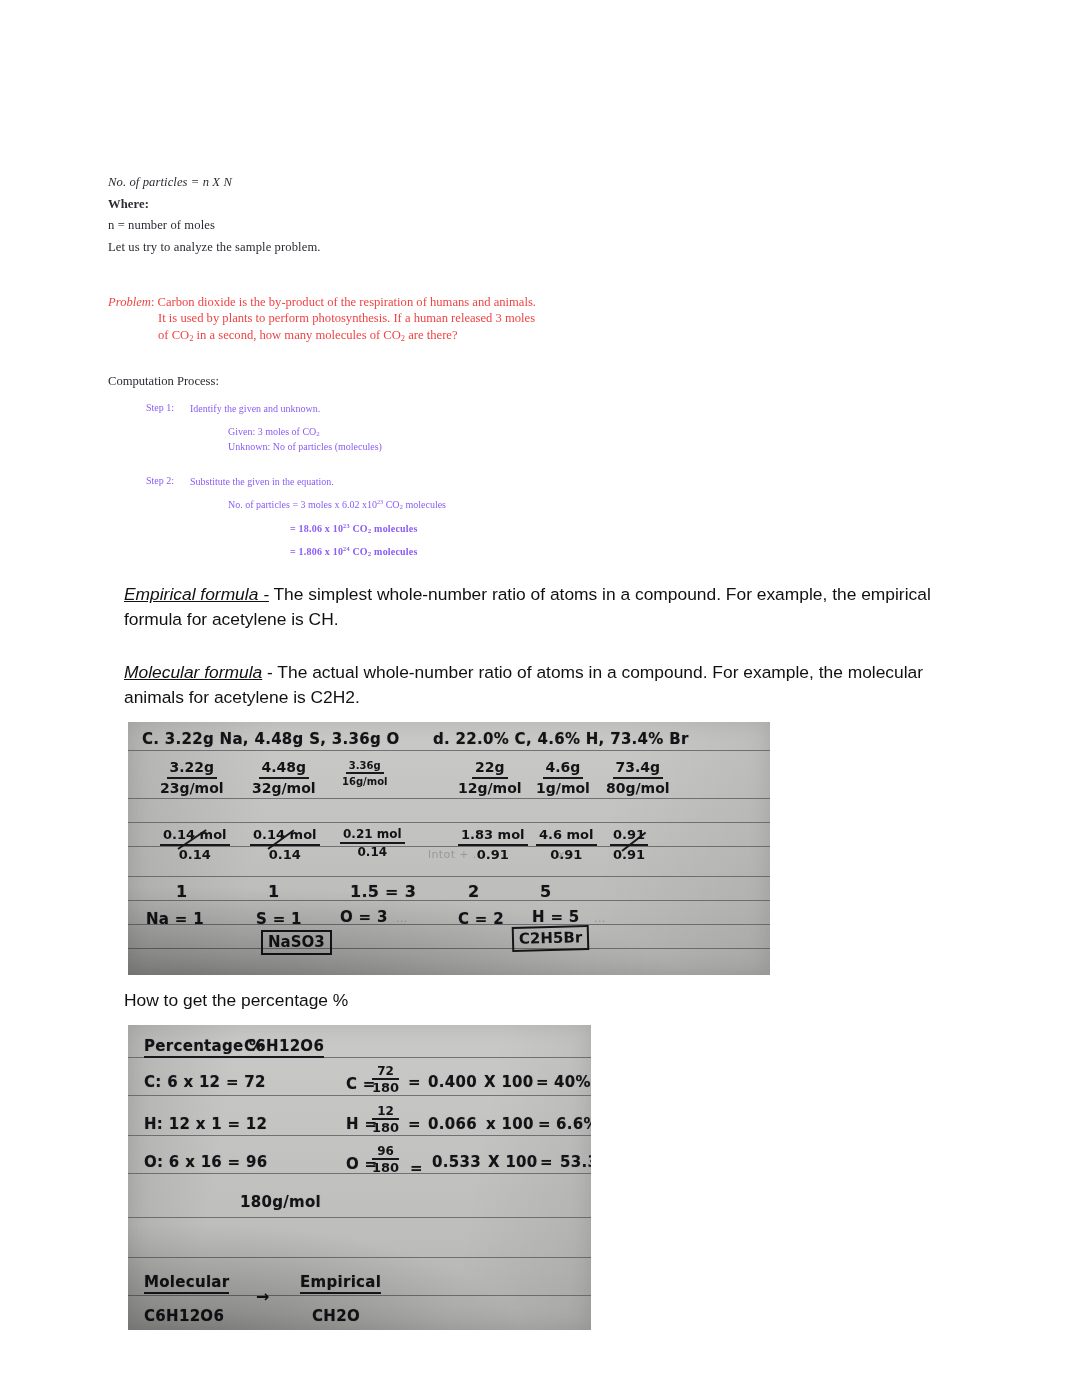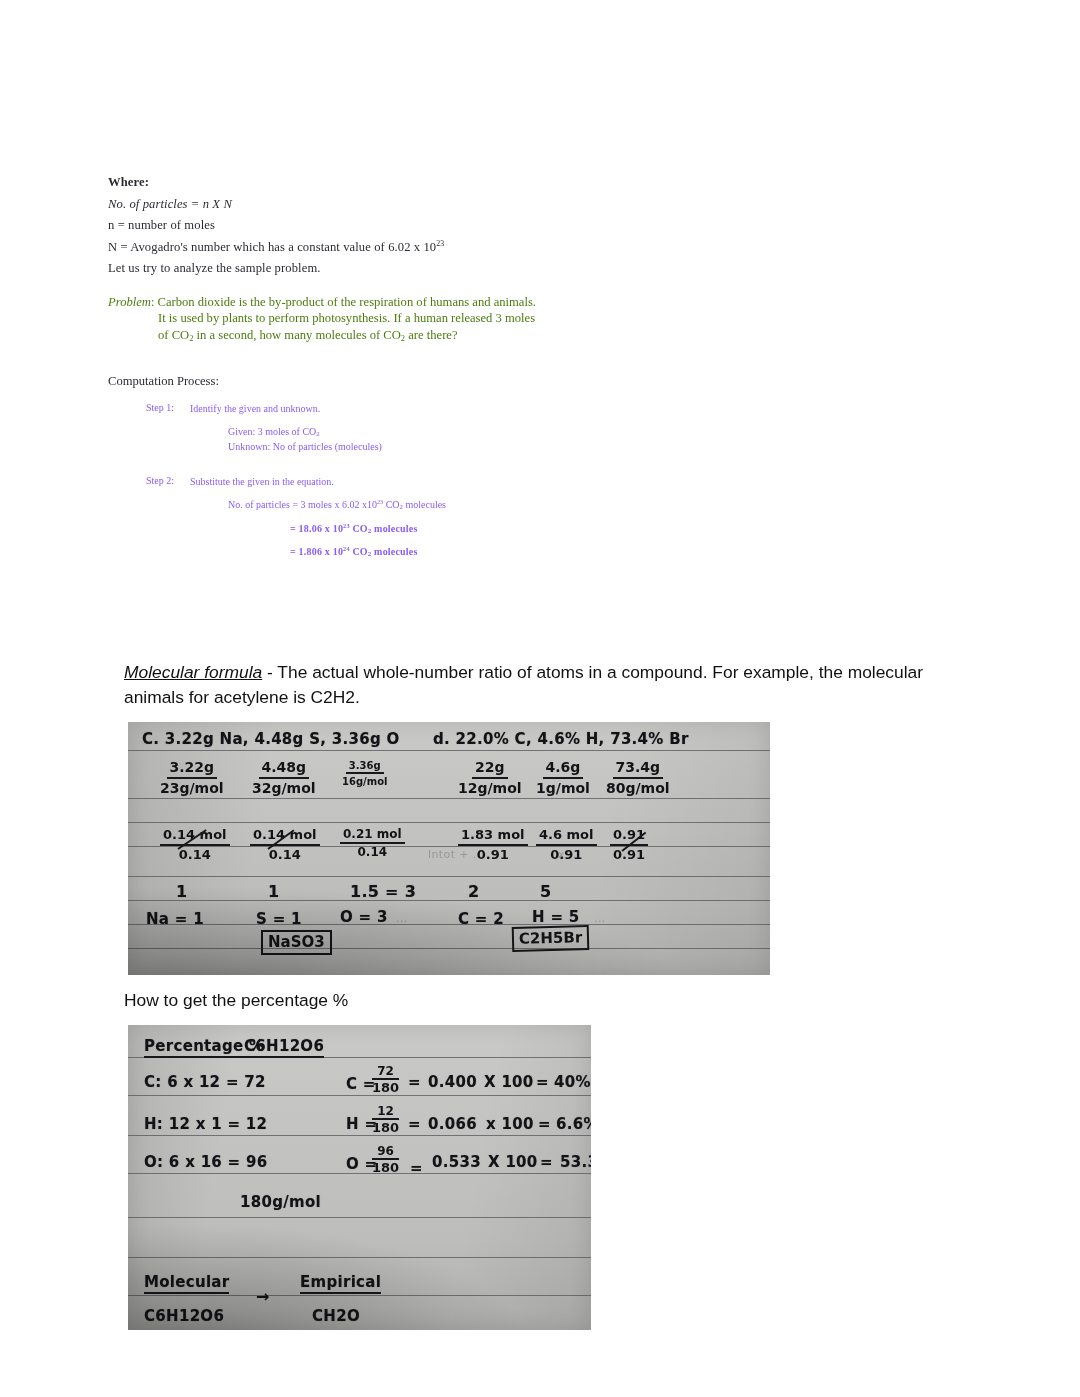--- a/index.html
+++ b/index.html
@@ -43,21 +43,21 @@
   sup.sup { font-size: 0.62em; vertical-align: super; line-height: 0; }
   sub.sub { font-size: 0.68em; vertical-align: -0.22em; line-height: 0; }
 
   .problem-wrap {
     position: absolute;
     left: 108px;
     top: 294px;
     width: 700px;
     font-size: 12.6px;
     line-height: 1.30;
-    color: #4d7c0f;
+    color: #ef4444;
   }
   .problem-wrap .hang { padding-left: 50px; text-indent: -50px; }
   .problem-wrap .cont { padding-left: 50px; }
 
   .comp-head {
     position: absolute;
     left: 108px;
     top: 374px;
     font-size: 12.6px;
     color: #2b2b33;
@@ -186,24 +186,23 @@
   }
   .smallfrac .n { display: block; font-size: 12px; border-bottom: 2px solid #18181c; padding: 0 2px; }
   .smallfrac .d { display: block; font-size: 13px; padding-top: 1px; }
 </style>
 </head>
 <body>
 
 <div class="page">
 
   <div class="typed-block">
+    <div class="typed-line it">No. of particles = n X N</div>
     <div class="typed-line bold">Where:</div>
-    <div class="typed-line it">No. of particles = n X N</div>
     <div class="typed-line">n = number of moles</div>
-    <div class="typed-line"><span>N = Avogadro's number which has a constant value of 6.02 x 10</span><sup class="sup">23</sup></div>
     <div class="typed-line">Let us try to analyze the sample problem.</div>
   </div>
 
   <div class="problem-wrap">
     <div class="hang"><span class="it">Problem</span><span>: Carbon dioxide is the by-product of the respiration of humans and animals.</span></div>
     <div class="cont">It is used by plants to perform photosynthesis. If a human released 3 moles</div>
     <div class="cont"><span>of CO</span><sub class="sub">2</sub><span> in a second, how many molecules of CO</span><sub class="sub">2</sub><span> are there?</span></div>
   </div>
 
   <div class="comp-head">Computation Process:</div>
@@ -219,20 +218,21 @@
     <div class="step-row" style="margin-top:22px">
       <div class="step-label">Step 2:</div>
       <div class="step-body">Substitute the given in the equation.</div>
     </div>
     <div class="step-sub"><span>No. of particles = 3 moles x 6.02 x10</span><sup class="sup">23</sup><span> CO</span><sub class="sub">2</sub><span> molecules</span></div>
 
     <div class="result-line"><span>= 18.06 x 10</span><sup class="sup">23</sup><span>  CO</span><sub class="sub">2</sub><span> molecules</span></div>
     <div class="result-line"><span>= 1.806 x 10</span><sup class="sup">24</sup><span> CO</span><sub class="sub">2</sub><span> molecules</span></div>
   </div>
 
+  <div class="sans-para" id="para-empirical"><span class="term">Empirical formula -</span><span> The simplest whole-number ratio of atoms in a compound. For example, the empirical formula for acetylene is CH.</span></div>
 
   <div class="sans-para" id="para-molecular"><span class="term">Molecular formula</span><span> - The actual whole-number ratio of atoms in a compound. For example, the molecular animals for acetylene is C2H2.</span></div>
 
   <div class="photo" id="photo-table" style="left:128px; top:722px; width:642px; height:253px;">
     <div class="rule" style="top:28px;"></div>
     <div class="rule" style="top:76px;"></div>
     <div class="rule" style="top:100px;"></div>
     <div class="rule" style="top:124px;"></div>
     <div class="rule" style="top:154px;"></div>
     <div class="rule" style="top:178px;"></div>

